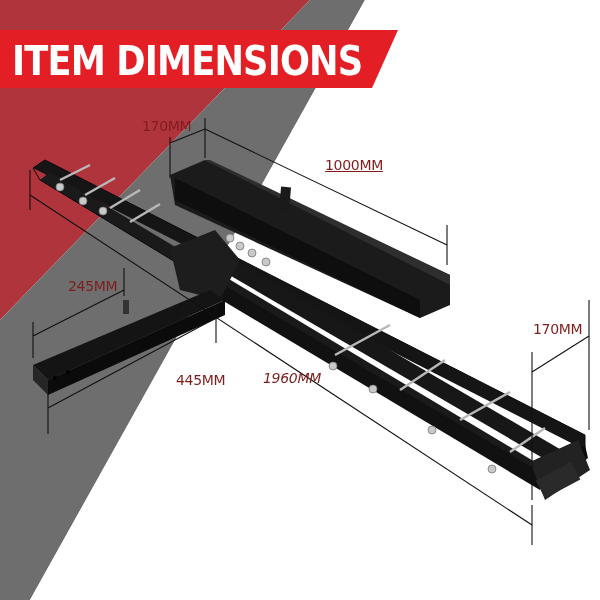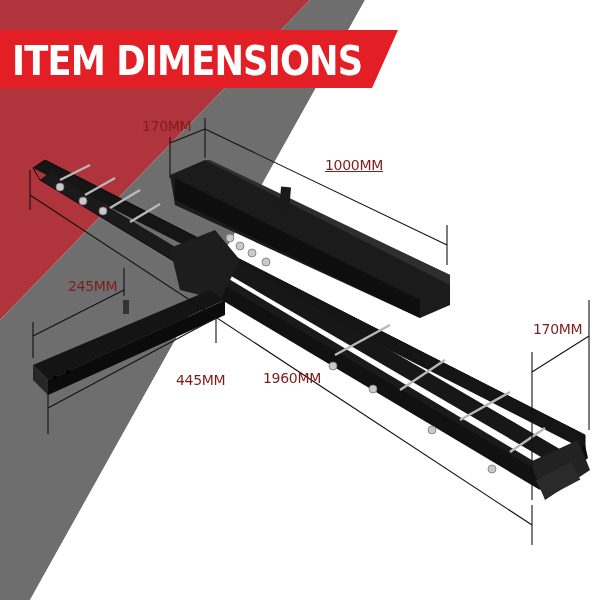--- a/index.html
+++ b/index.html
@@ -115,15 +115,15 @@
       <line x1="532" y1="372" x2="589" y2="336"></line>
     </g>
   </svg>
 
   <div class="banner-text">ITEM DIMENSIONS</div>
 
   <div class="dim-label" style="left:142px; top:118px;">170MM</div>
   <div class="dim-label" style="left:325px; top:157px;text-decoration:underline;">1000MM</div>
   <div class="dim-label" style="left:68px; top:278px;">245MM</div>
   <div class="dim-label" style="left:132px; top:372px;margin-left:44px;">445MM</div>
-  <div class="dim-label" style="left:263px; top:370px;">1960MM</div>
+  <div class="dim-label" style="left:263px; top:370px;font-style:italic;">1960MM</div>
   <div class="dim-label" style="left:533px; top:321px;">170MM</div>
 </div>
 
 </body></html>

